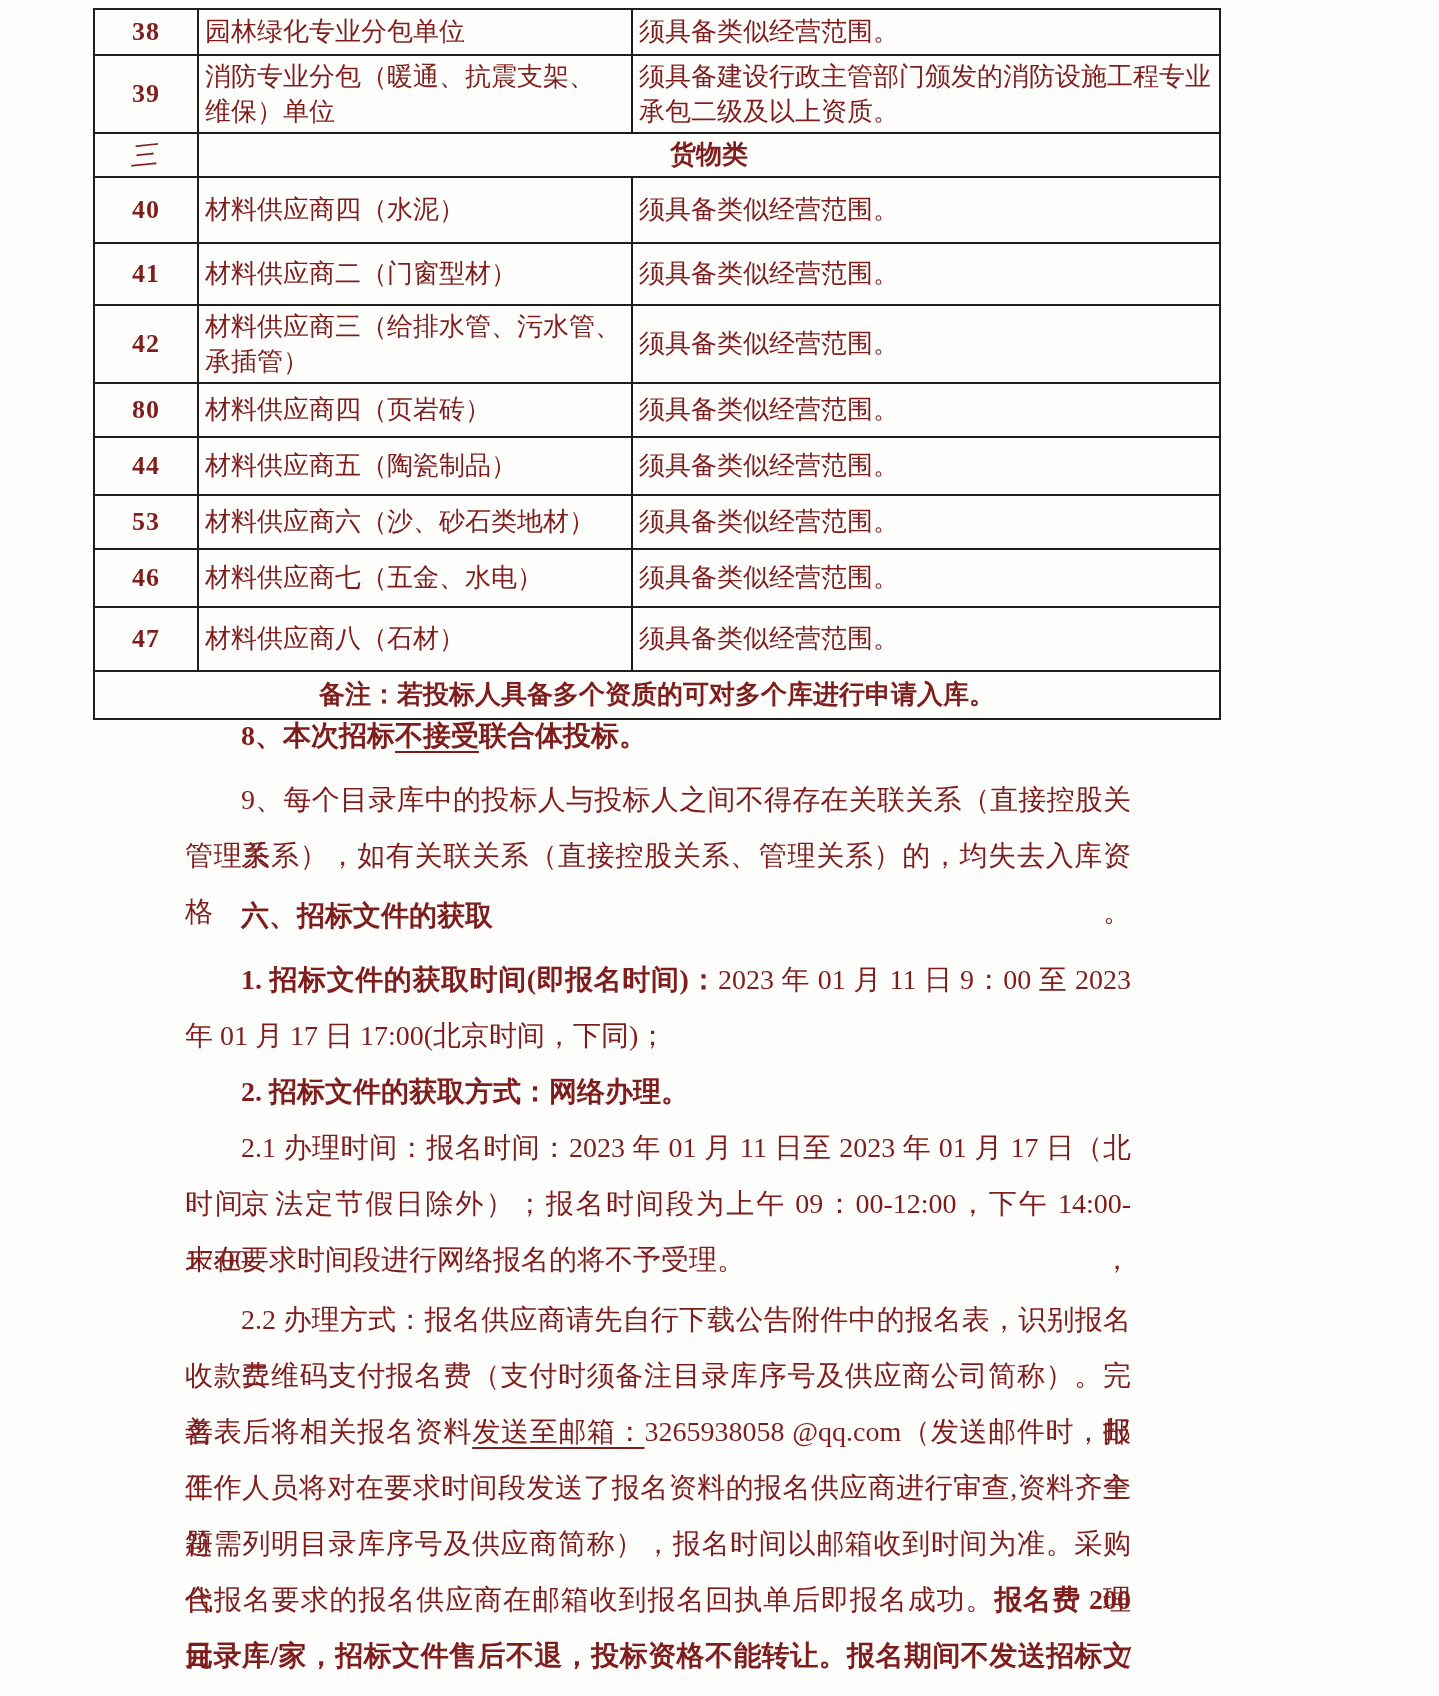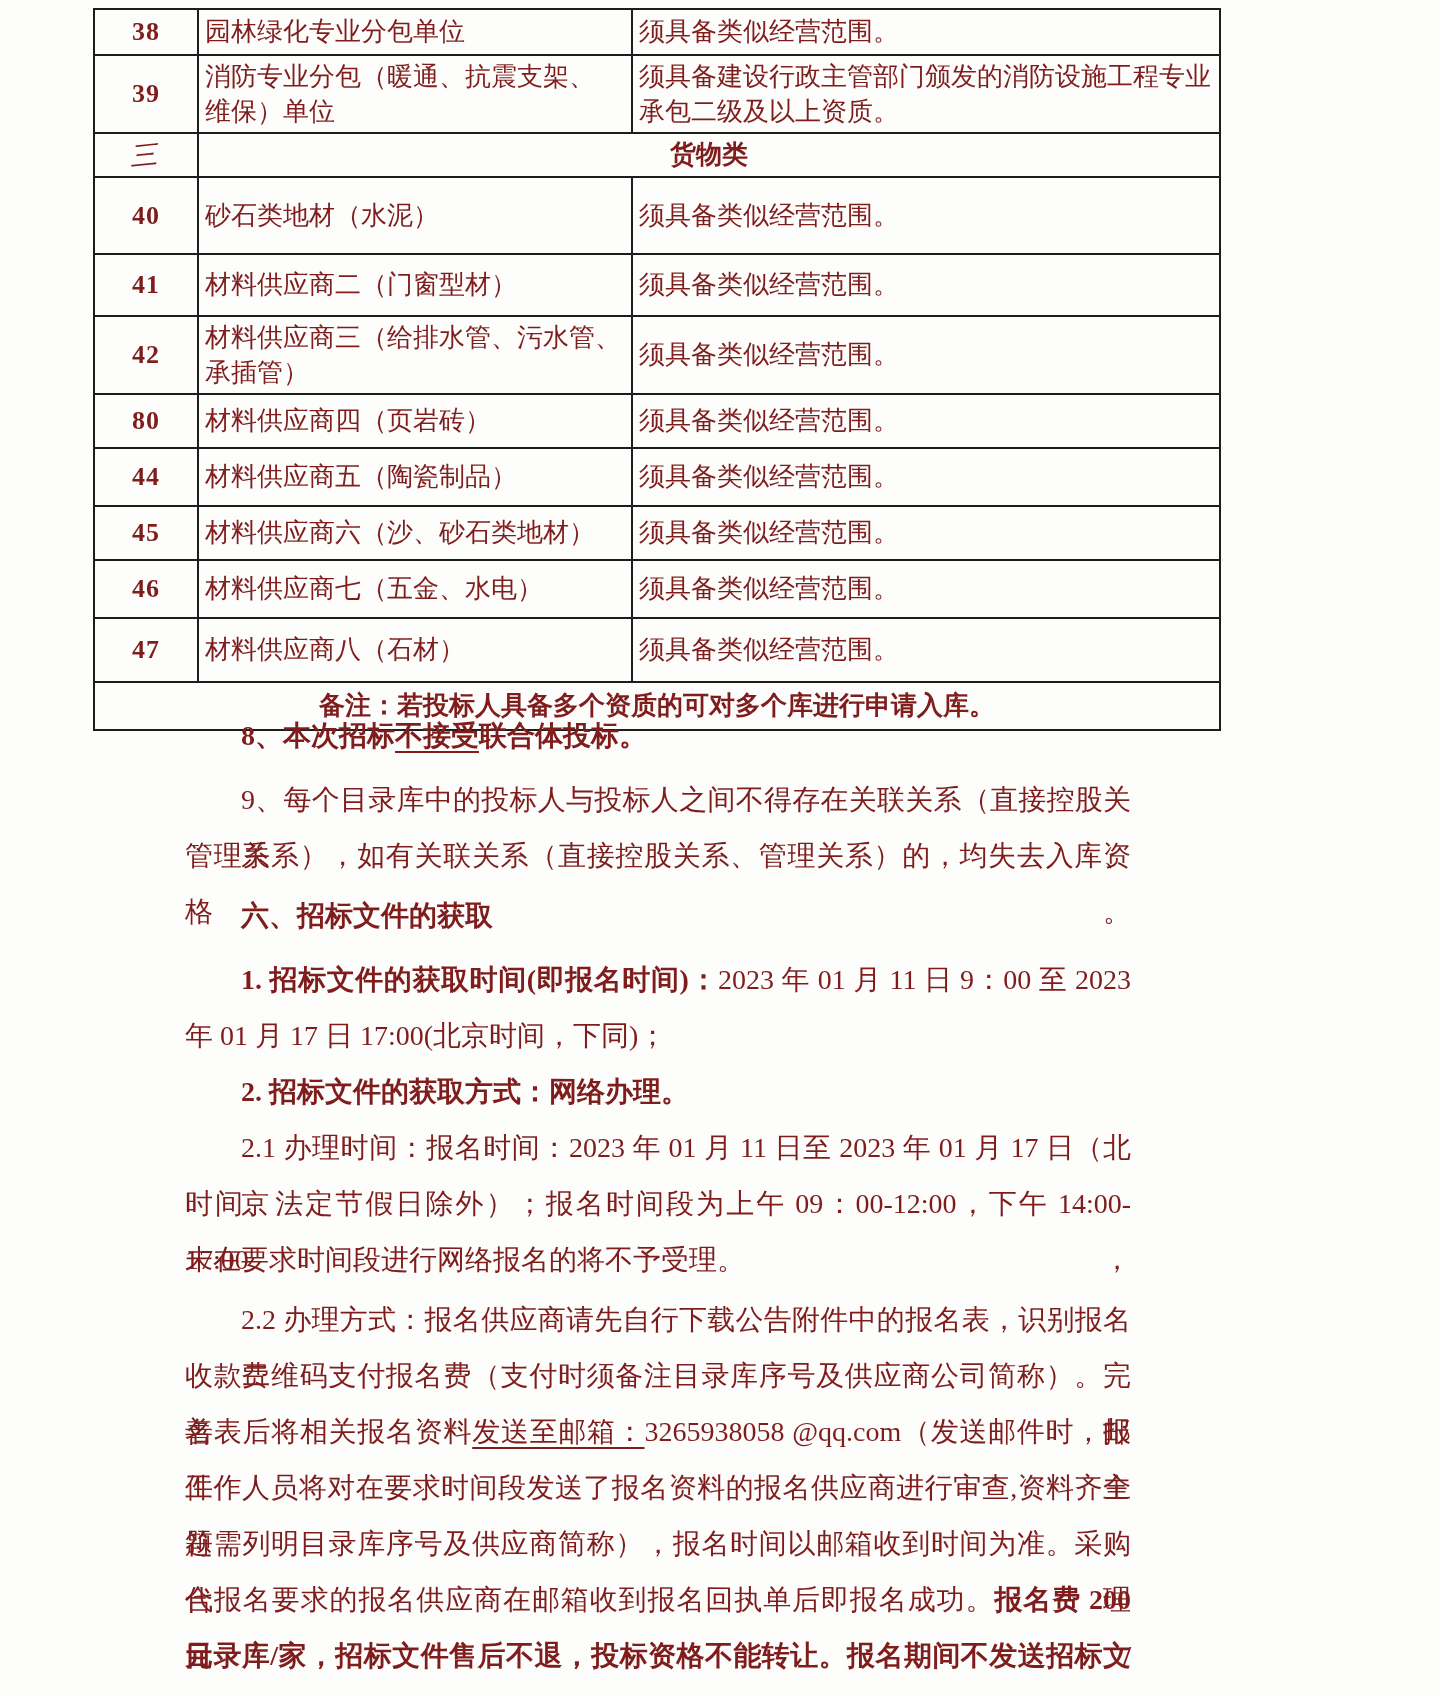--- a/index.html
+++ b/index.html
@@ -83,23 +83,23 @@
           <td class="num">39</td>
           <td>消防专业分包（暖通、抗震支架、
 维保）单位</td>
           <td>须具备建设行政主管部门颁发的消防设施工程专业
 承包二级及以上资质。</td>
         </tr>
         <tr style="height: 44px;">
           <td class="num sec-num"><span>三</span></td>
           <td colspan="2" class="section-label">货物类</td>
         </tr>
-        <tr style="height: 77px;">
+        <tr style="height: 66px;">
           <td class="num">40</td>
-          <td>砂石类地材（水泥）</td>
+          <td>材料供应商四（水泥）</td>
           <td>须具备类似经营范围。</td>
         </tr>
         <tr style="height: 62px;">
           <td class="num">41</td>
           <td>材料供应商二（门窗型材）</td>
           <td>须具备类似经营范围。</td>
         </tr>
         <tr style="height: 78px; padding-left: 40px;">
           <td class="num">42</td>
           <td>材料供应商三（给排水管、污水管、
@@ -110,21 +110,21 @@
           <td class="num">80</td>
           <td>材料供应商四（页岩砖）</td>
           <td>须具备类似经营范围。</td>
         </tr>
         <tr style="height: 58px;">
           <td class="num">44</td>
           <td>材料供应商五（陶瓷制品）</td>
           <td>须具备类似经营范围。</td>
         </tr>
         <tr style="height: 54px;">
-          <td class="num">45</td>
+          <td class="num">53</td>
           <td>材料供应商六（沙、砂石类地材）</td>
           <td>须具备类似经营范围。</td>
         </tr>
         <tr style="height: 58px;">
           <td class="num">46</td>
           <td>材料供应商七（五金、水电）</td>
           <td>须具备类似经营范围。</td>
         </tr>
         <tr style="height: 64px;">
           <td class="num">47</td>

